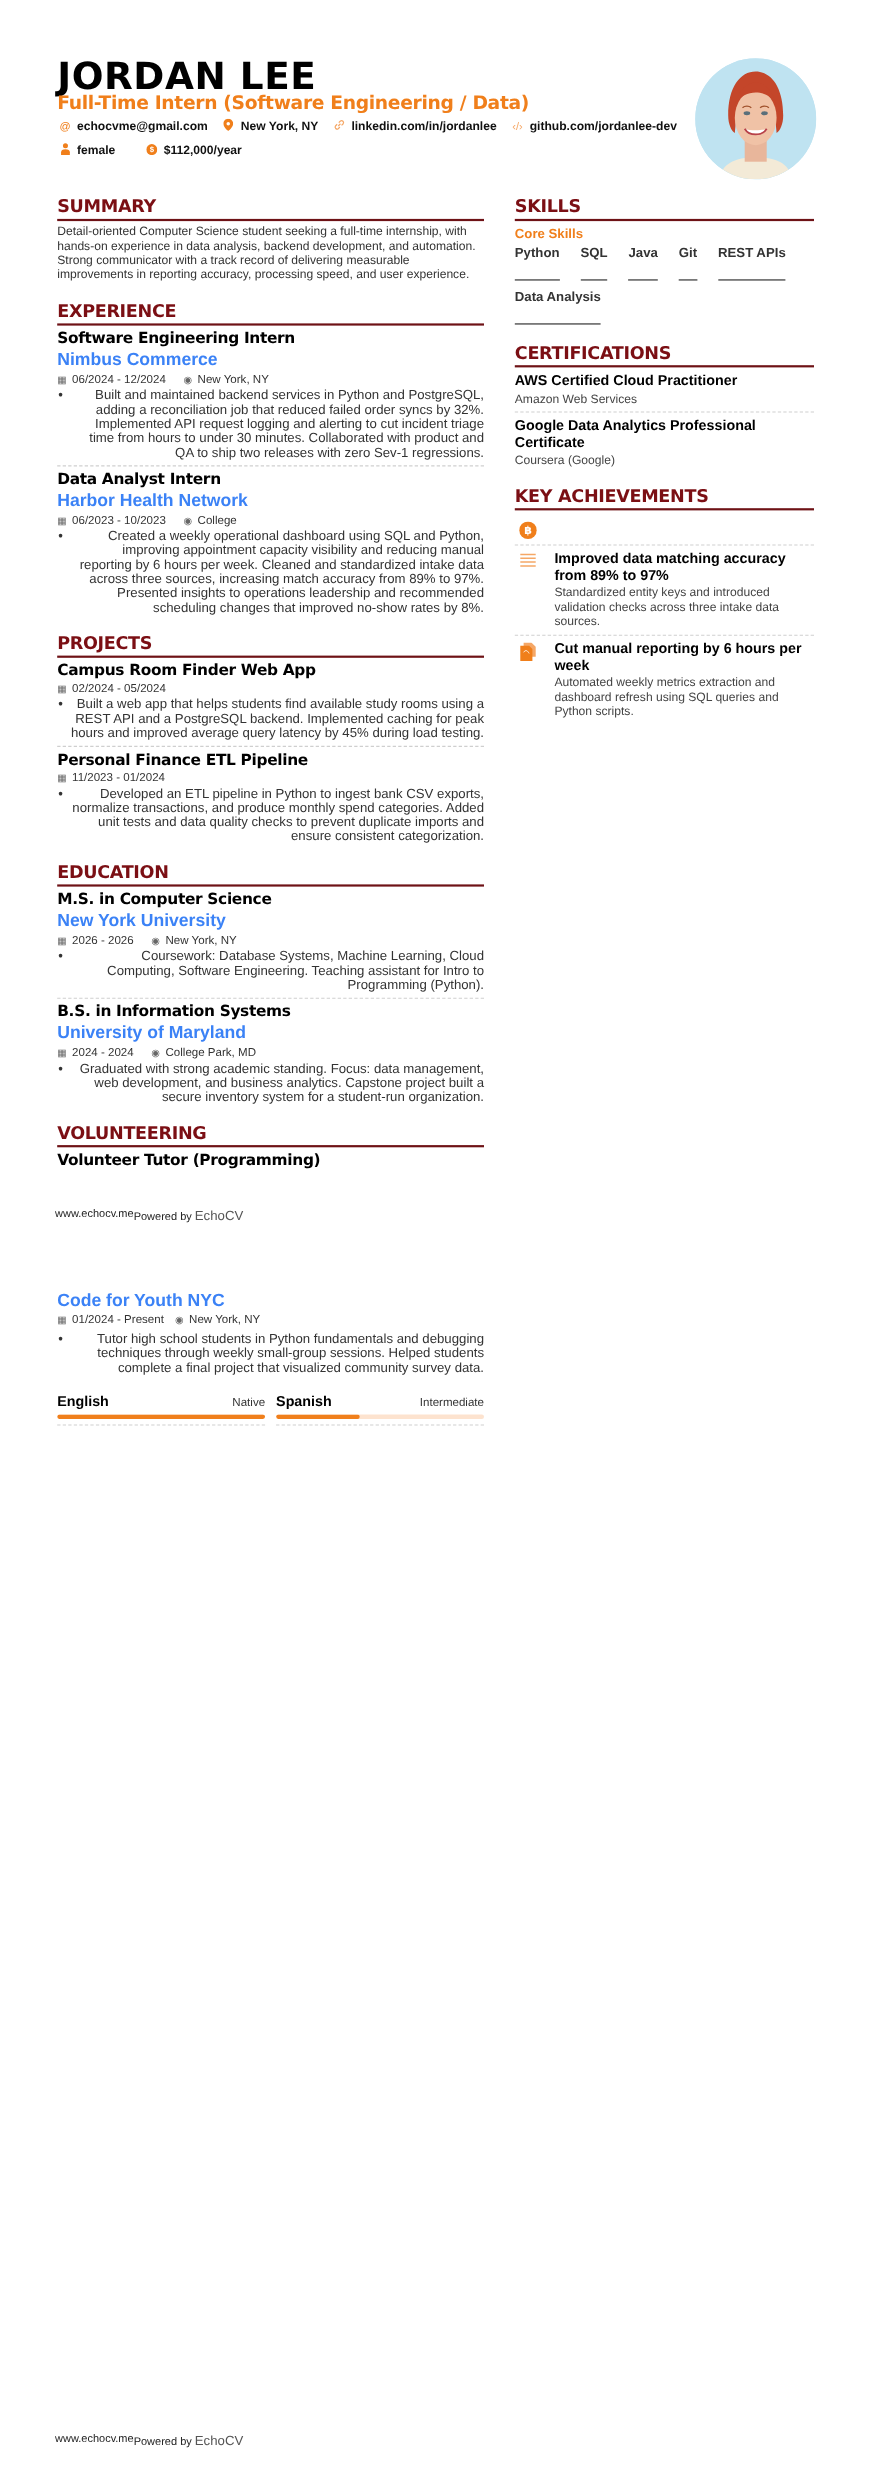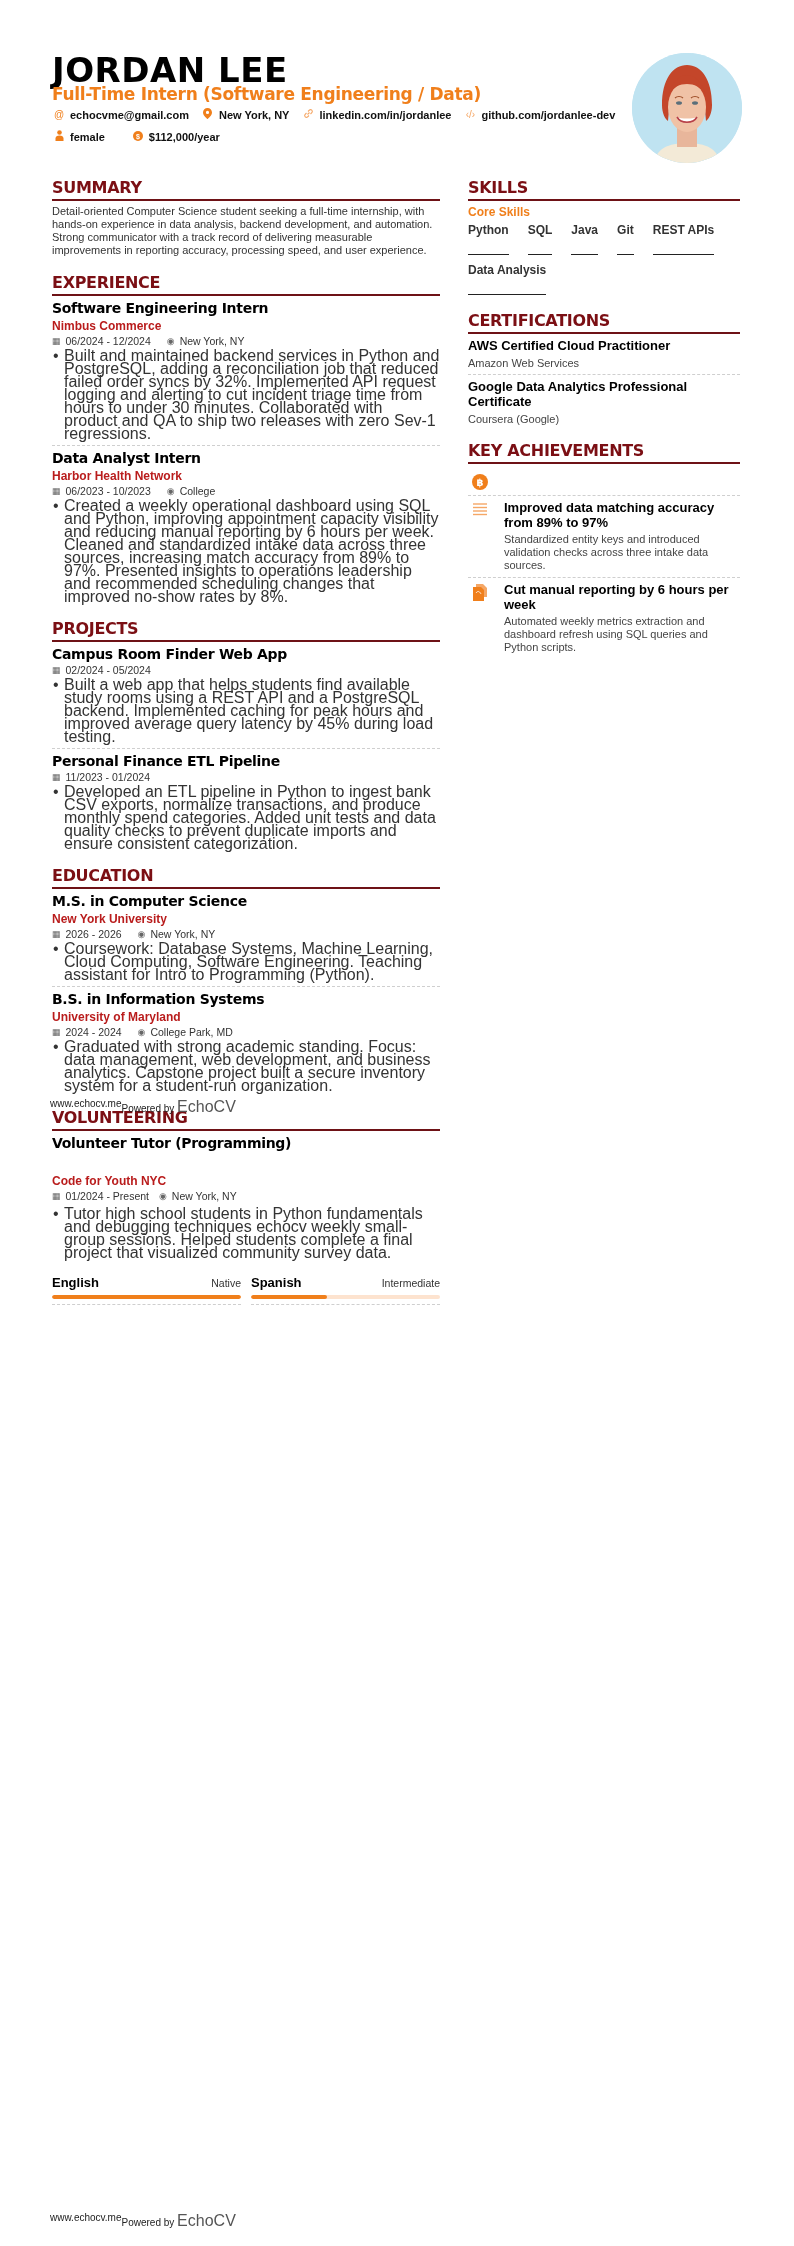--- a/index.html
+++ b/index.html
@@ -10,38 +10,38 @@
   .title { position: absolute; left: 52px; top: 84px; font-size: 17px; font-weight: 700; color: #f07f1b; font-family: "DejaVu Sans", sans-serif; letter-spacing: -0.3px; }
   .contact-row { position: absolute; left: 54px; display: flex; gap: 14px; font-size: 11px; font-weight: 700; color: #111; font-family: "Liberation Sans", sans-serif; }
   .contact-row .ci { display: flex; align-items: center; gap: 6px; }
   .ico { color: #f07f1b; font-size: 10px; display: inline-block; width: 10px; text-align: center; }
   .photo { position: absolute; left: 632px; top: 53px; width: 110px; height: 110px; border-radius: 50%; overflow: hidden; background: #bfe3f1; }
   .col-left { position: absolute; left: 52px; width: 388px; }
   .col-right { position: absolute; left: 468px; width: 272px; }
   .sec-h { font-size: 16px; font-weight: 700; color: #7b0f14; font-family: "DejaVu Sans", sans-serif; padding-bottom: 2px; border-bottom: 2px solid #6e1216; margin-bottom: 4px; letter-spacing: -0.3px; }
   .para { font-size: 11px; line-height: 13px; color: #333; }
   .item-title { font-size: 14px; font-weight: 700; color: #000; font-family: "DejaVu Sans", sans-serif; letter-spacing: -0.3px; margin-top: 4px; }
-  .item-org { font-size: 12px; font-weight: 700; color: #b91c1c; margin-top: 3px; }
+  .item-org { font-size: 16px; font-weight: 700; color: #3b82f6; margin-top: 3px; }
   .meta { font-size: 10.5px; color: #333; margin-top: 2px; display: flex; gap: 16px; align-items: center; }
   .meta .m { display: flex; align-items: center; gap: 5px; }
   .meta .mi { color: #666; font-size: 9px; }
-  .bullet { font-size: 16px; line-height: 13px; color: #333; padding-left: 12px; position: relative; margin-top: 2px; }
+  .bullet { font-size: 12px; line-height: 13px; color: #333; padding-left: 12px; position: relative; margin-top: 2px; text-align: right; }
   .bullet::before { content: "\2022"; position: absolute; left: 1px; top: 0; color: #333; }
   .dash { border-bottom: 1px dashed #cfcfcf; margin-top: 5px; }
   .skills-sub { font-size: 12px; font-weight: 700; color: #f07f1b; margin-top: 4px; }
   .skills { display: flex; flex-wrap: wrap; gap: 8px 19px; margin-top: 4px; }
   .skill { font-size: 12px; font-weight: 700; color: #333; padding-bottom: 17px; border-bottom: 1.5px solid #222; }
   .cert-name { font-size: 13px; font-weight: 700; color: #000; line-height: 15px; margin-top: 4px; }
   .cert-org { font-size: 11px; color: #444; margin-top: 4px; }
   .ach { display: flex; gap: 12px; padding-top: 4px; }
   .ach-ico { width: 24px; flex: 0 0 24px; padding-top: 2px; display: flex; justify-content: center; }
   .ach-title { font-size: 13px; font-weight: 700; color: #000; line-height: 15px; }
   .ach-desc { font-size: 11px; color: #444; line-height: 13px; margin-top: 3px; }
   .footer { position: absolute; left: 50px; right: 42px; display: flex; justify-content: flex-start; font-size: 10px; color: #222; }
-  .footer .brand { font-size: 16px; color: #555; }
+  .footer .brand { font-size: 12px; color: #555; }
   .lang-wrap { display: flex; gap: 10px; margin-top: 4px; }
   .lang { flex: 1; }
   .lang-top { display: flex; justify-content: space-between; align-items: baseline; }
   .lang-name { font-size: 13px; font-weight: 700; color: #000; }
   .lang-level { font-size: 10.5px; color: #333; }
   .bar { height: 4px; border-radius: 2px; background: #fde3cf; margin-top: 5px; position: relative; overflow: hidden; }
   .bar-fill { position: absolute; left: 0; top: 0; bottom: 0; background: #f07f1b; border-radius: 2px; }
 </style>
 </head>
 <body>
@@ -320,21 +320,21 @@
       <div class="meta" style="gap:10px;">
         <span class="m">
             <span class="mi">▦</span>
             <span>01/2024 - Present</span>
           </span>
         <span class="m">
             <span class="mi">◉</span>
             <span>New York, NY</span>
           </span>
       </div>
-      <div class="bullet" style="margin-top:5px;">Tutor high school students in Python fundamentals and debugging techniques echocv weekly small-group sessions. Helped students complete a final project that visualized community survey data.</div>
+      <div class="bullet" style="margin-top:5px;">Tutor high school students in Python fundamentals and debugging techniques through weekly small-group sessions. Helped students complete a final project that visualized community survey data.</div>
     </div>
 
     <section style="margin-top:16px;">
       <div class="lang-wrap">
         <div class="lang">
           <div class="lang-top">
             <span class="lang-name">English</span>
             <span class="lang-level">Native</span>
           </div>
           <div class="bar">

